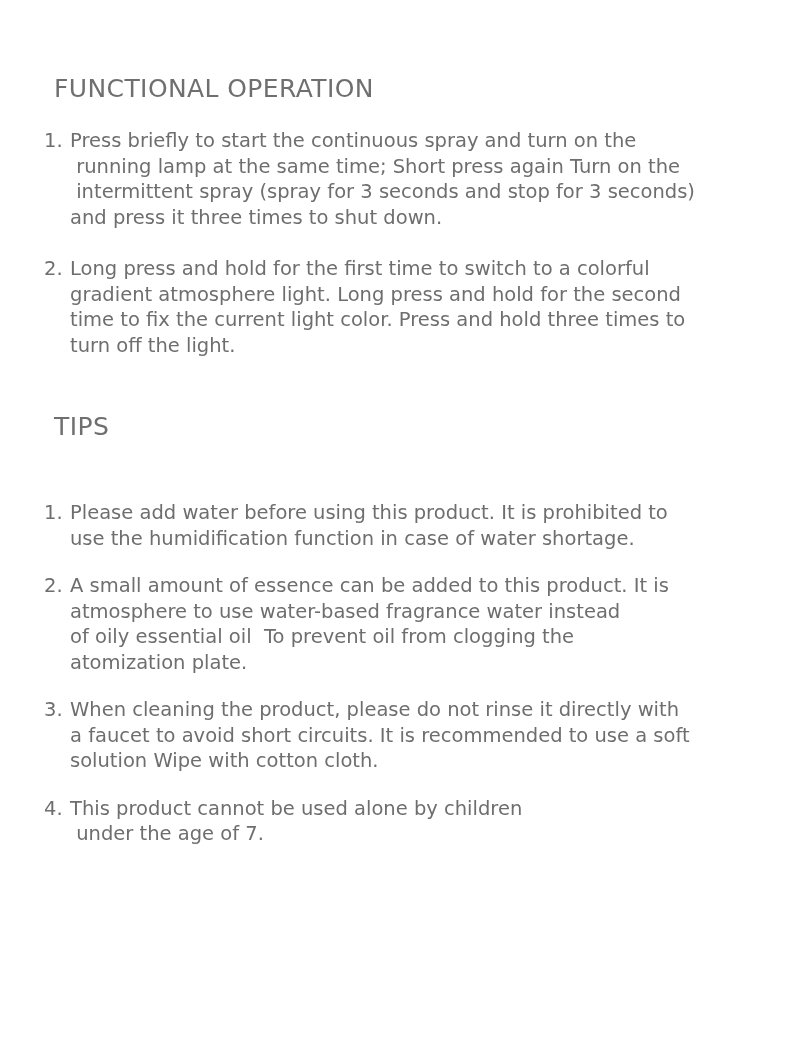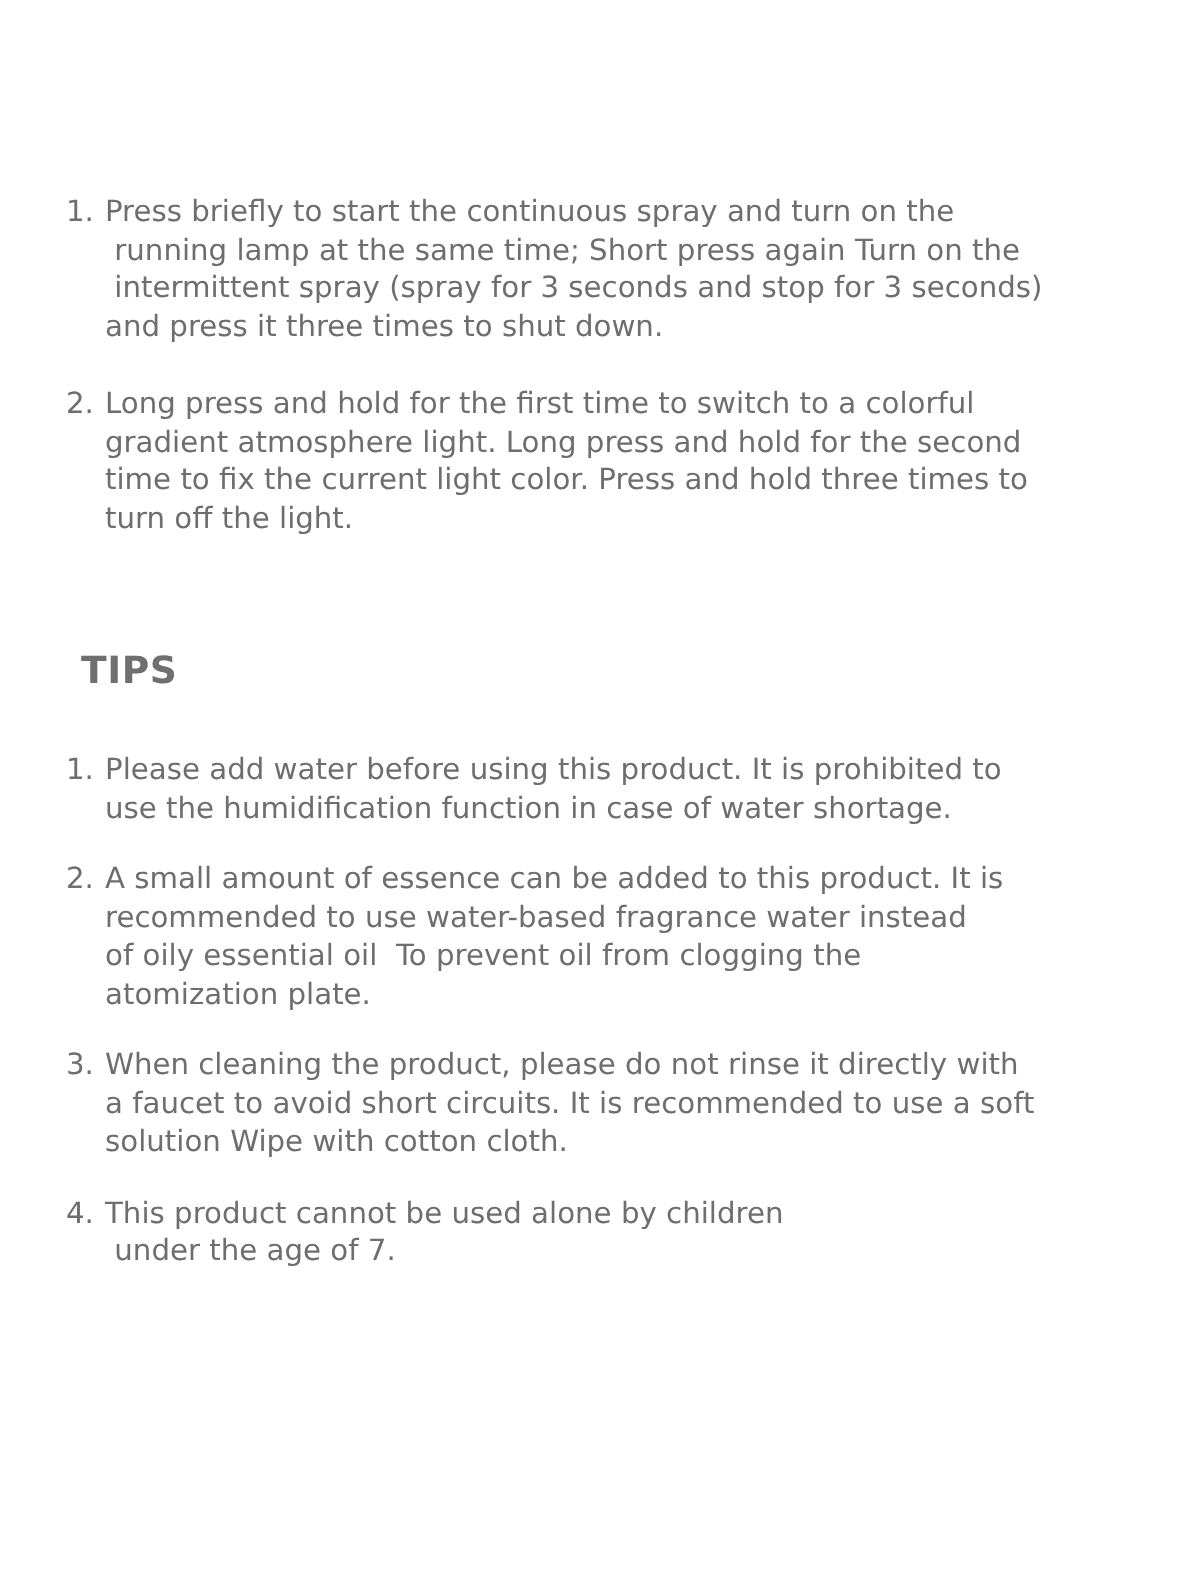--- a/index.html
+++ b/index.html
@@ -29,22 +29,21 @@
     margin: 0;
   }
   #functional-title {
     position: absolute;
     left: 54px;
     top: 74px;
   }
   #tips-title {
     position: absolute;
     left: 54px;
-    top: 432px;
-    font-weight: bold;
+    top: 412px;
   }
   .list {
     position: absolute;
     list-style: none;
     margin: 0;
     padding: 0;
   }
   #functional-list {
     left: 44px;
     top: 128px;
@@ -77,20 +76,21 @@
   }
   #tips-list .item + .item {
     margin-top: 22px;
   }
 </style>
 </head>
 <body>
 
 <div class="page">
 
+  <h1 class="section-title" id="functional-title">FUNCTIONAL OPERATION</h1>
 
   <ul class="list" id="functional-list">
     <li class="item">
       <span class="marker">1.</span>
       <span class="body">Press briefly to start the continuous spray and turn on the
  running lamp at the same time; Short press again Turn on the
  intermittent spray (spray for 3 seconds and stop for 3 seconds)
 and press it three times to shut down.</span>
     </li>
     <li class="item">
@@ -106,21 +106,21 @@
 
   <ul class="list" id="tips-list">
     <li class="item">
       <span class="marker">1.</span>
       <span class="body">Please add water before using this product. It is prohibited to
 use the humidification function in case of water shortage.</span>
     </li>
     <li class="item">
       <span class="marker">2.</span>
       <span class="body">A small amount of essence can be added to this product. It is
-recommended to use water-based fragrance water instead
+atmosphere to use water-based fragrance water instead
 of oily essential oil  To prevent oil from clogging the
 atomization plate.</span>
     </li>
     <li class="item">
       <span class="marker">3.</span>
       <span class="body">When cleaning the product, please do not rinse it directly with
 a faucet to avoid short circuits. It is recommended to use a soft
 solution Wipe with cotton cloth.</span>
     </li>
     <li class="item">

